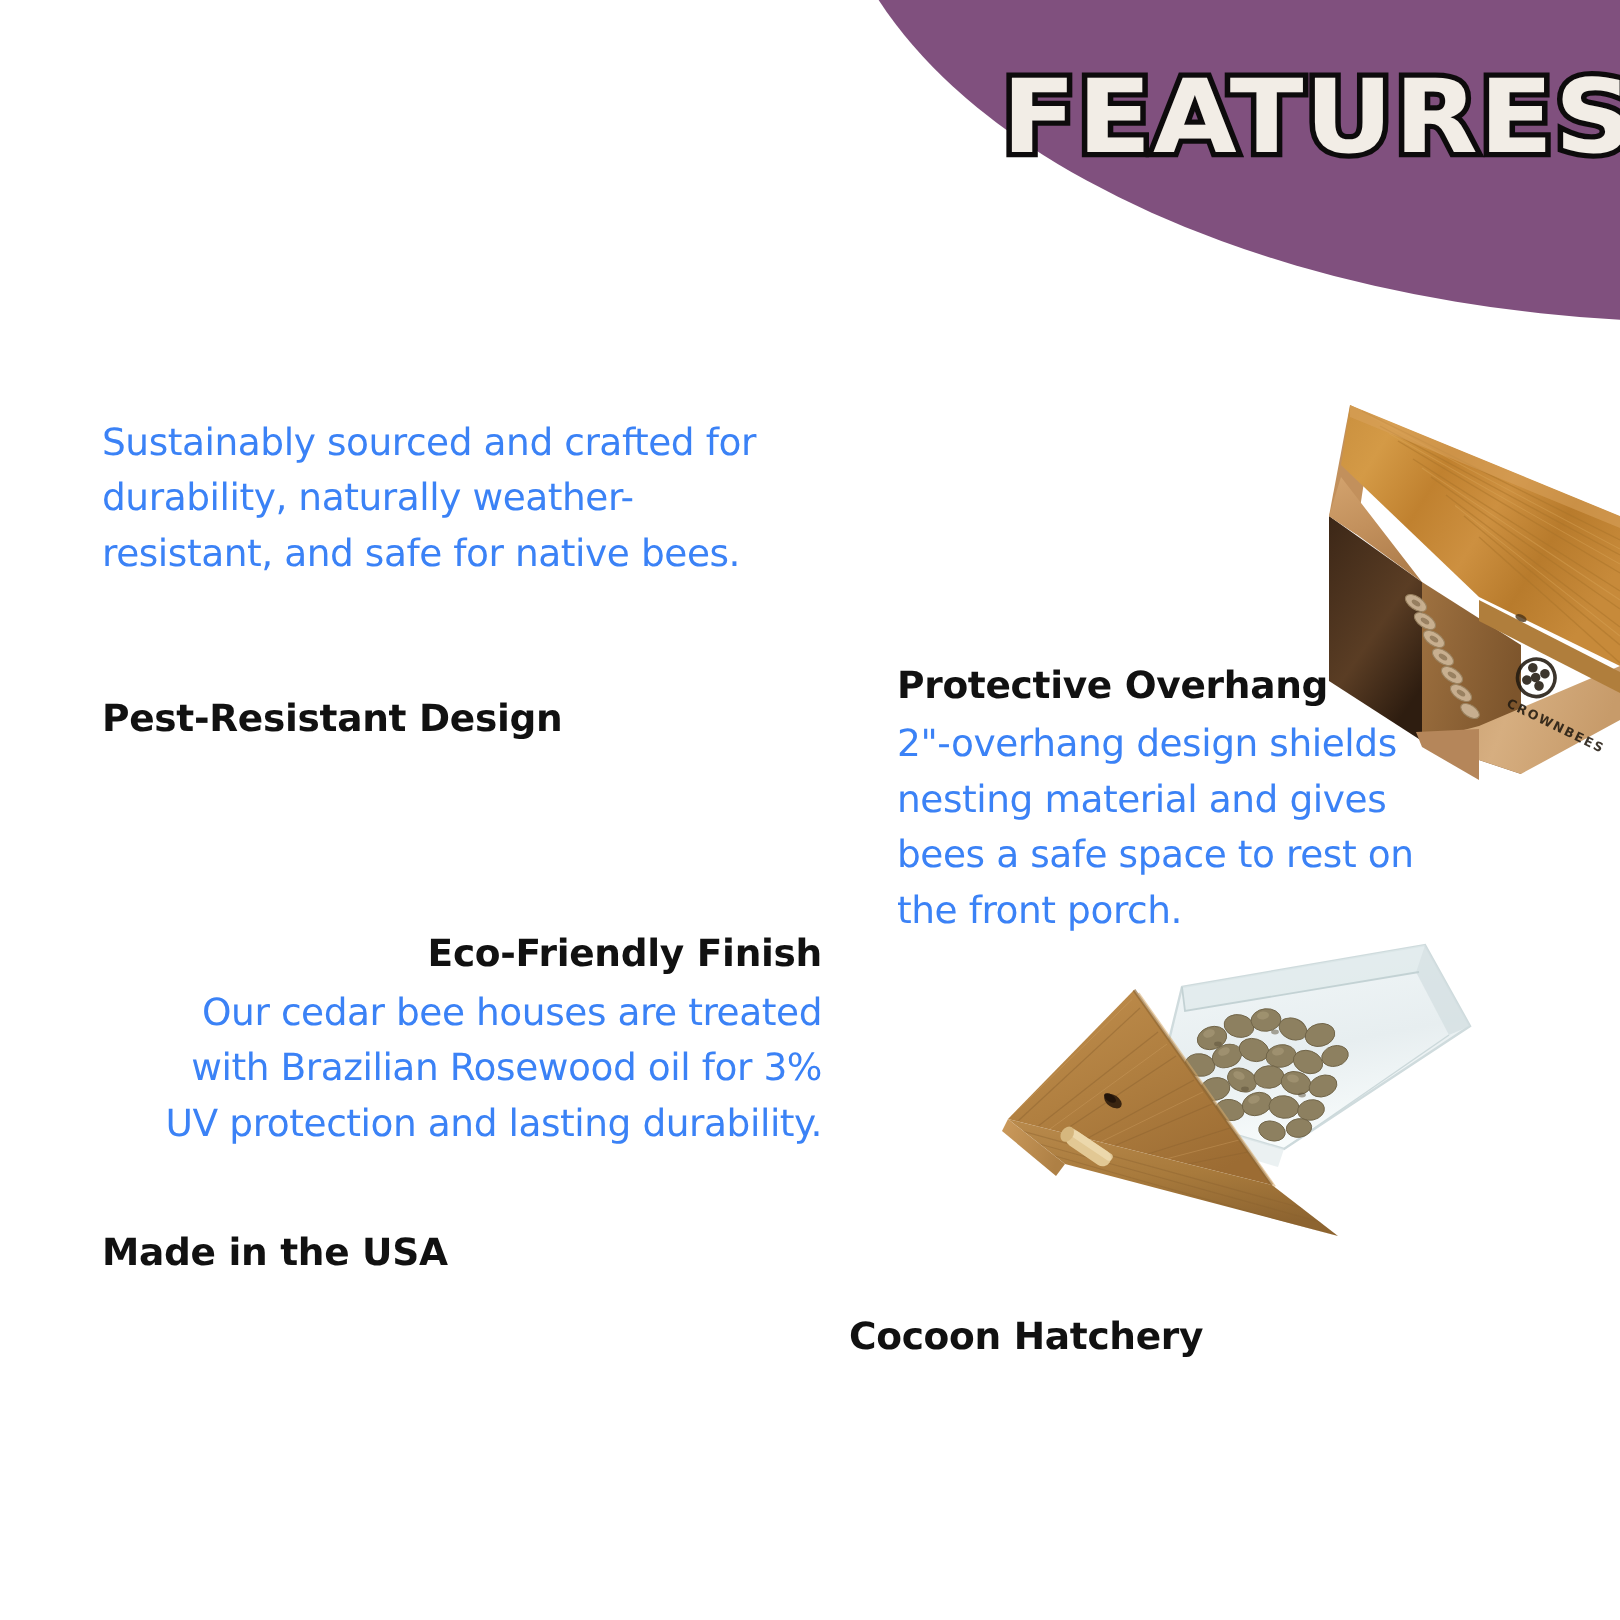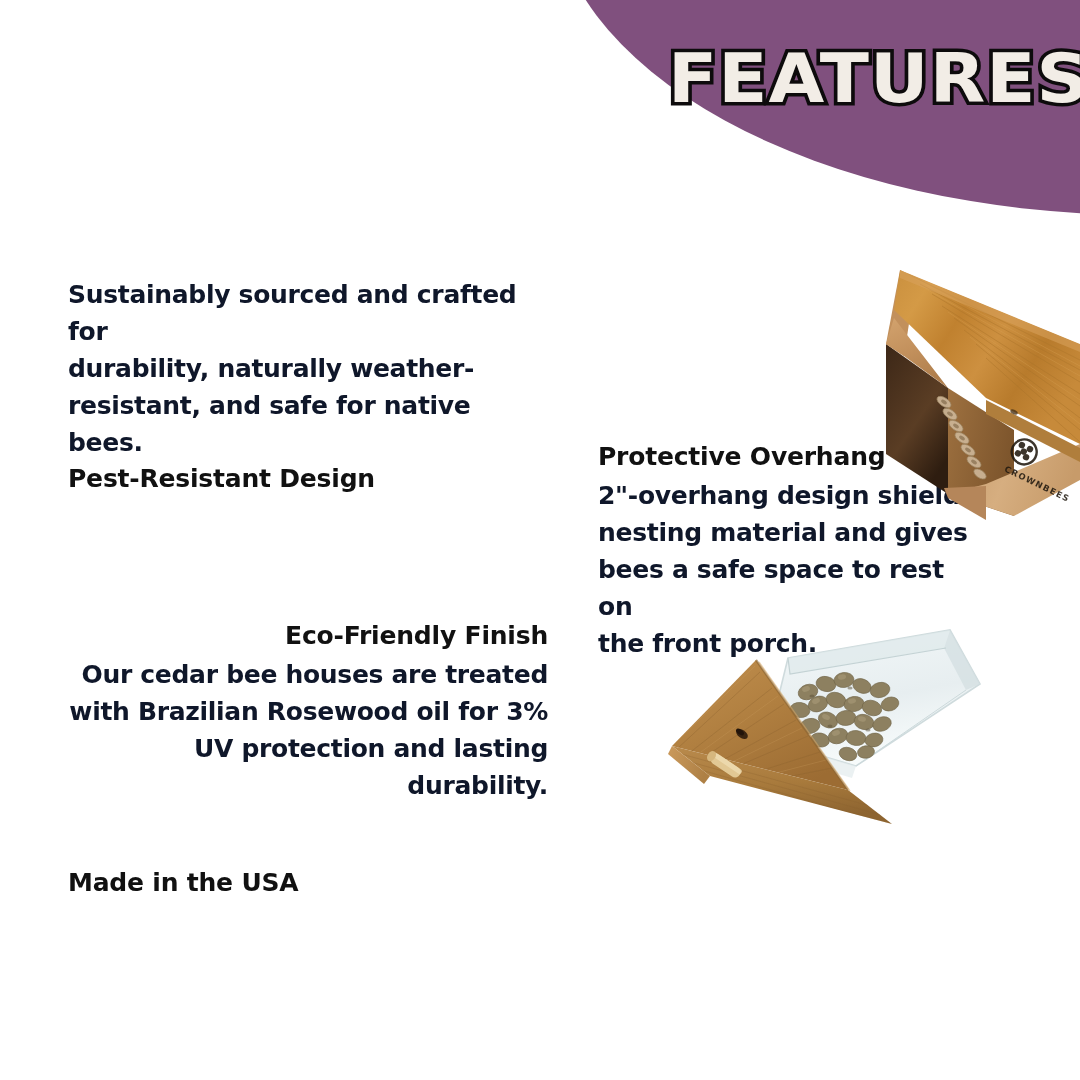--- a/index.html
+++ b/index.html
@@ -55,34 +55,34 @@
     font-size: 25px;
     line-height: 34px;
     color: #111111;
     letter-spacing: -0.2px;
     margin: 0 0 3px 0;
     white-space: nowrap;
   }
 
   .feature-body {
     font-family: "DejaVu Sans", sans-serif;
-    font-weight: 700;
+    font-weight: 400;
     font-size: 25px;
     line-height: 37px;
-    color: #0f172a;
+    color: #3b82f6;
     letter-spacing: -0.3px;
     margin: 0;
     white-space: pre-line;
   }
 
   
   #block-cedar     { left: 68px; top: 276px; width: 470px; }
   #block-pest      { left: 68px; top: 462px; width: 470px; }
   #block-eco       { left: 68px; top: 619px; width: 480px; text-align: right; }
-  #block-usa       { left: 68px; top: 866px; width: 470px; }
+  #block-usa       { left: 68px; top: 818px; width: 470px; }
 
   
   #block-overhang  { left: 598px; top: 440px; width: 380px; }
   #block-hatchery  { left: 566px; top: 874px; width: 420px; }
 
   
   #bee-house-photo {
     position: absolute;
     left: 836px;
     top: 248px;
@@ -362,13 +362,14 @@
 
 <div class="feature-block" id="block-overhang">
   <h3 class="feature-heading">Protective Overhang</h3>
   <p class="feature-body">2"-overhang design shields
 nesting material and gives
 bees a safe space to rest on
 the front porch.</p>
 </div>
 
 <div class="feature-block" id="block-hatchery">
+  <h3 class="feature-heading">Cocoon Hatchery</h3>
 </div>
 
 </body></html>

